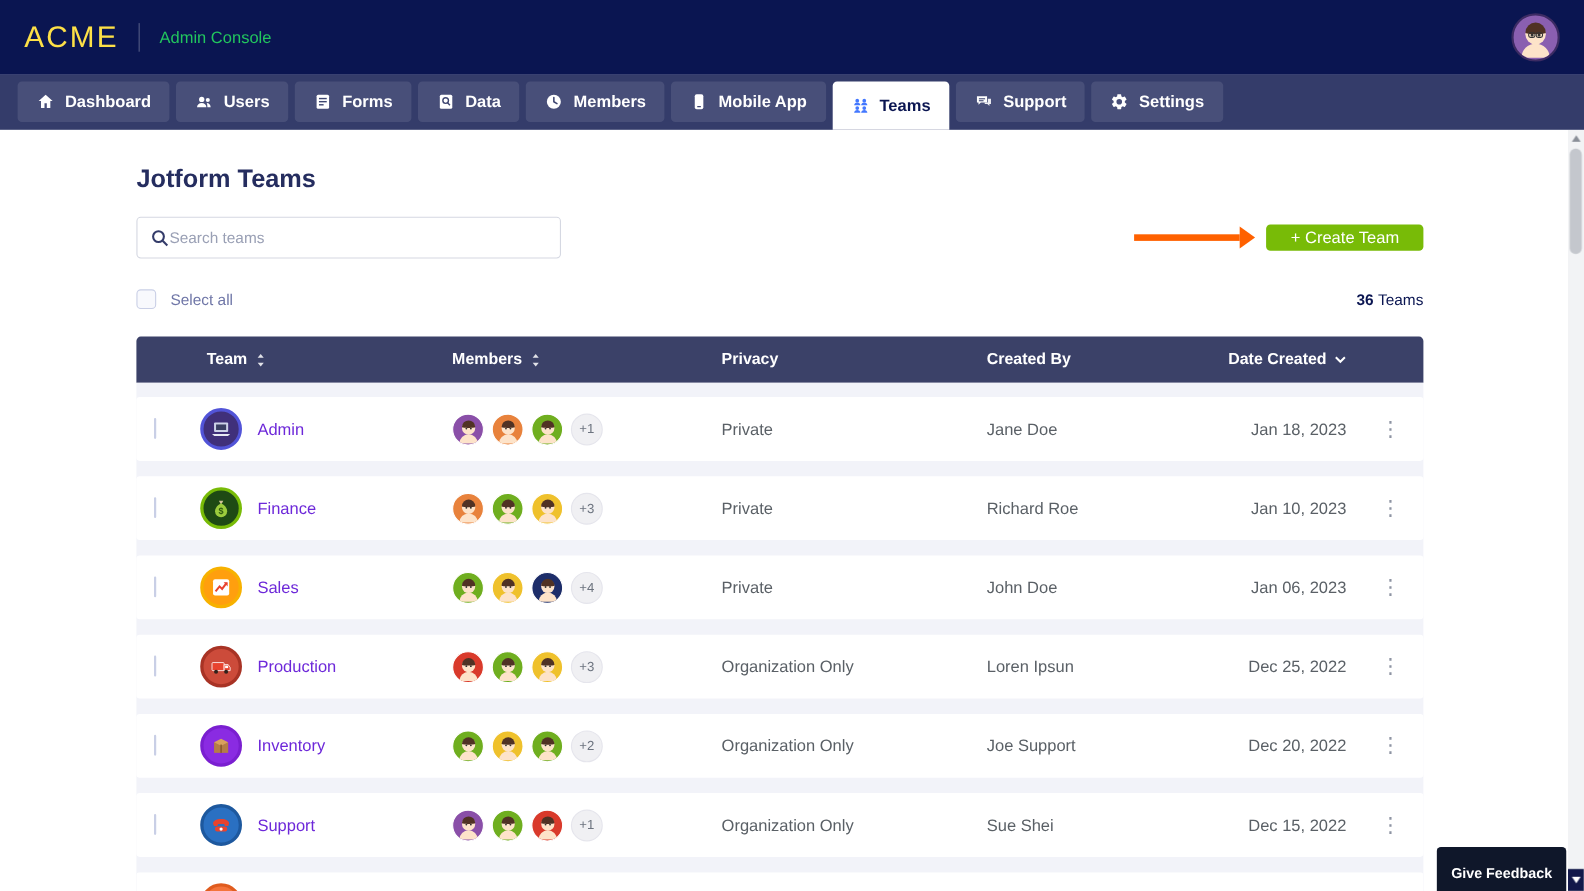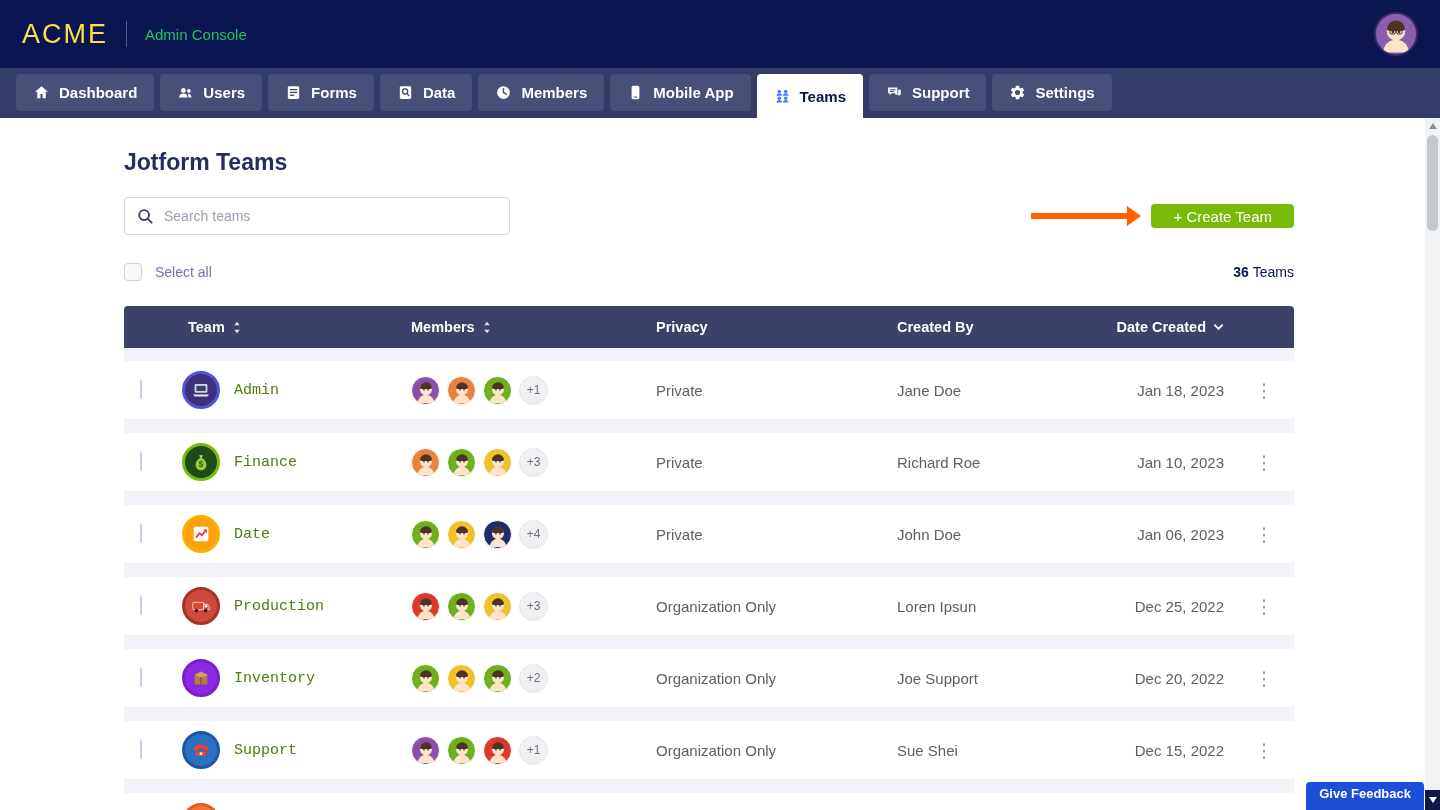--- a/index.html
+++ b/index.html
@@ -23,21 +23,21 @@
     cursor:pointer; white-space:nowrap; }
   .tab svg { width:17px; height:17px; flex:none; }
   .tab.active { height:44px; margin-bottom:0; border-radius:4px 4px 0 0; background:#fff; color:#0a1551; }
 
   
   .content { margin:0 146px 0 124px; }
   .page-title { margin-top:31px; font-size:23px; font-weight:700; color:#252d5f; }
 
   .toolbar { margin-top:21px; display:flex; align-items:center; justify-content:space-between; }
   .search-box { width:386px; height:38px; border:1px solid #d5d8e2; border-radius:4px; display:flex;
-    align-items:center; padding:0 12px; gap:10px; background:#fff; }
+    align-items:center; padding:0 12px; background:#fff; }
   .search-box svg { flex:none; }
   .search-box input { border:none; outline:none; flex:1; font-size:14px; color:#333; font-family:inherit; background:transparent; }
   .search-box input::placeholder { color:#9aa0b5; }
   .toolbar-right { display:flex; align-items:center; }
   .annotation-arrow { width:96px; height:6px; background:#ff6100; position:relative; margin-right:24px; }
   .annotation-arrow::after { content:""; position:absolute; right:-14px; top:-7px;
     border-left:14px solid #ff6100; border-top:10px solid transparent; border-bottom:10px solid transparent; }
   .create-btn { height:24px; padding:0 22px; background:#78bb07; color:#fff; border:none; border-radius:4px;
     font-size:15px; font-weight:500; cursor:pointer; font-family:inherit; }
 
@@ -58,36 +58,36 @@
   .sort-icon svg { display:block; }
 
   .tbody { display:flex; flex-direction:column; gap:14px; padding-top:13px; background:#f2f3f9; }
   .row { height:58px; background:#fff; border-radius:3px; }
   .cell-check { padding-left:16px; }
   .cell-check .checkbox { width:16px; height:16px; }
   .cell-team { display:flex; align-items:center; gap:14px; padding-left:2px; }
   .team-icon { width:38px; height:38px; border-radius:50%; border:3px solid #ccc; background:#888;
     display:flex; align-items:center; justify-content:center; flex:none; }
   .team-icon svg { width:22px; height:22px; display:block; }
-  .team-name { color:#4d7c0f; font-size:15px; font-weight:500; text-decoration:none; cursor:pointer;font-family:Liberation Mono, monospace; }
+  .team-name { color:#6d28d9; font-size:15px; font-weight:500; text-decoration:none; cursor:pointer; }
   .cell-members { display:flex; align-items:center; gap:7px; }
   .avatar { width:29px; height:29px; border-radius:50%; overflow:hidden; display:flex; align-items:flex-end;
     justify-content:center; border:1.5px solid #fff; flex:none; }
   .avatar svg { width:26px; height:26px; display:block; }
   .extra-badge { width:29px; height:29px; border-radius:50%; background:#f0f0f3; color:#6c737f; font-size:12px;
     display:flex; align-items:center; justify-content:center; border:1.5px solid #e5e5ec; flex:none; }
   .cell-privacy, .cell-created { font-size:15px; color:#5a6066; }
   .cell-date { font-size:15px; color:#5a6066; text-align:right; padding-right:10px; }
   .cell-actions { display:flex; justify-content:center; color:#8e94a3; font-size:19px; cursor:pointer; line-height:1; }
 
   .partial-clip { height:17px; overflow:hidden; }
 
   
-  .feedback-btn { position:fixed; right:16px; bottom:0; background:#1d4ed8; color:#fff; font-size:13px; font-weight:700;
-    padding:4px 13px 9px; border-radius:4px 4px 0 0; border:none; cursor:pointer; font-family:inherit; z-index:5; }
+  .feedback-btn { position:fixed; right:16px; bottom:0; background:#0f172a; color:#fff; font-size:13px; font-weight:700;
+    padding:16px 13px 9px; border-radius:4px 4px 0 0; border:none; cursor:pointer; font-family:inherit; z-index:5; }
   .scrollbar { position:fixed; right:0; top:118px; bottom:0; width:15px; background:#f2f3f5; z-index:6; }
   .sb-up { position:absolute; top:0; left:0; width:15px; height:16px; display:flex; align-items:center; justify-content:center; cursor:pointer; }
   .tri-up { border-left:4px solid transparent; border-right:4px solid transparent; border-bottom:6px solid #8a8f98; }
   .sb-thumb { position:absolute; top:17px; left:2px; width:11px; height:96px; background:#c4c7cd; border-radius:6px; cursor:pointer; }
   .sb-down { position:absolute; bottom:0; left:0; width:15px; height:20px; background:#12184a; display:flex;
     align-items:center; justify-content:center; cursor:pointer; }
   .tri-down { border-left:4px solid transparent; border-right:4px solid transparent; border-top:6px solid #fff; }
 </style>
 </head>
 <body>
@@ -352,21 +352,21 @@
       <div class="row">
         <div class="cell-check"><span class="checkbox"></span></div>
         <div class="cell-team">
           <span class="team-icon" style="background-color: rgb(255, 159, 14); border-color: rgb(247, 177, 0);">
             <svg viewBox="0 0 24 24">
                 <rect x="4" y="4" width="16" height="16" rx="2" fill="#fff"></rect>
                 <polyline points="6.5,16 10.5,11 13,13.5 17.5,7.5" stroke="#e8432e" stroke-width="2" fill="none"></polyline>
                 <polygon points="14.5,7 18.5,7 18.5,11" fill="#e8432e"></polygon>
               </svg>
           </span>
-          <a class="team-name">Date</a>
+          <a class="team-name">Sales</a>
         </div>
         <div class="cell-members">
           <span class="avatar" style="background-color: rgb(111, 174, 31);">
               <svg viewBox="0 0 28 28">
                 <path d="M5 27a9 9 0 0 1 18 0z" fill="#fde3c9"></path>
                 <circle cx="14" cy="12" r="6.5" fill="#fde3c9"></circle>
                 <path d="M7.5 11a6.5 6.5 0 0 1 13 0c0 1.2-13 1.2-13 0z" fill="#503224"></path>
                 <circle cx="11.8" cy="12.5" r=".9" fill="#333"></circle>
                 <circle cx="16.2" cy="12.5" r=".9" fill="#333"></circle>
               </svg>

